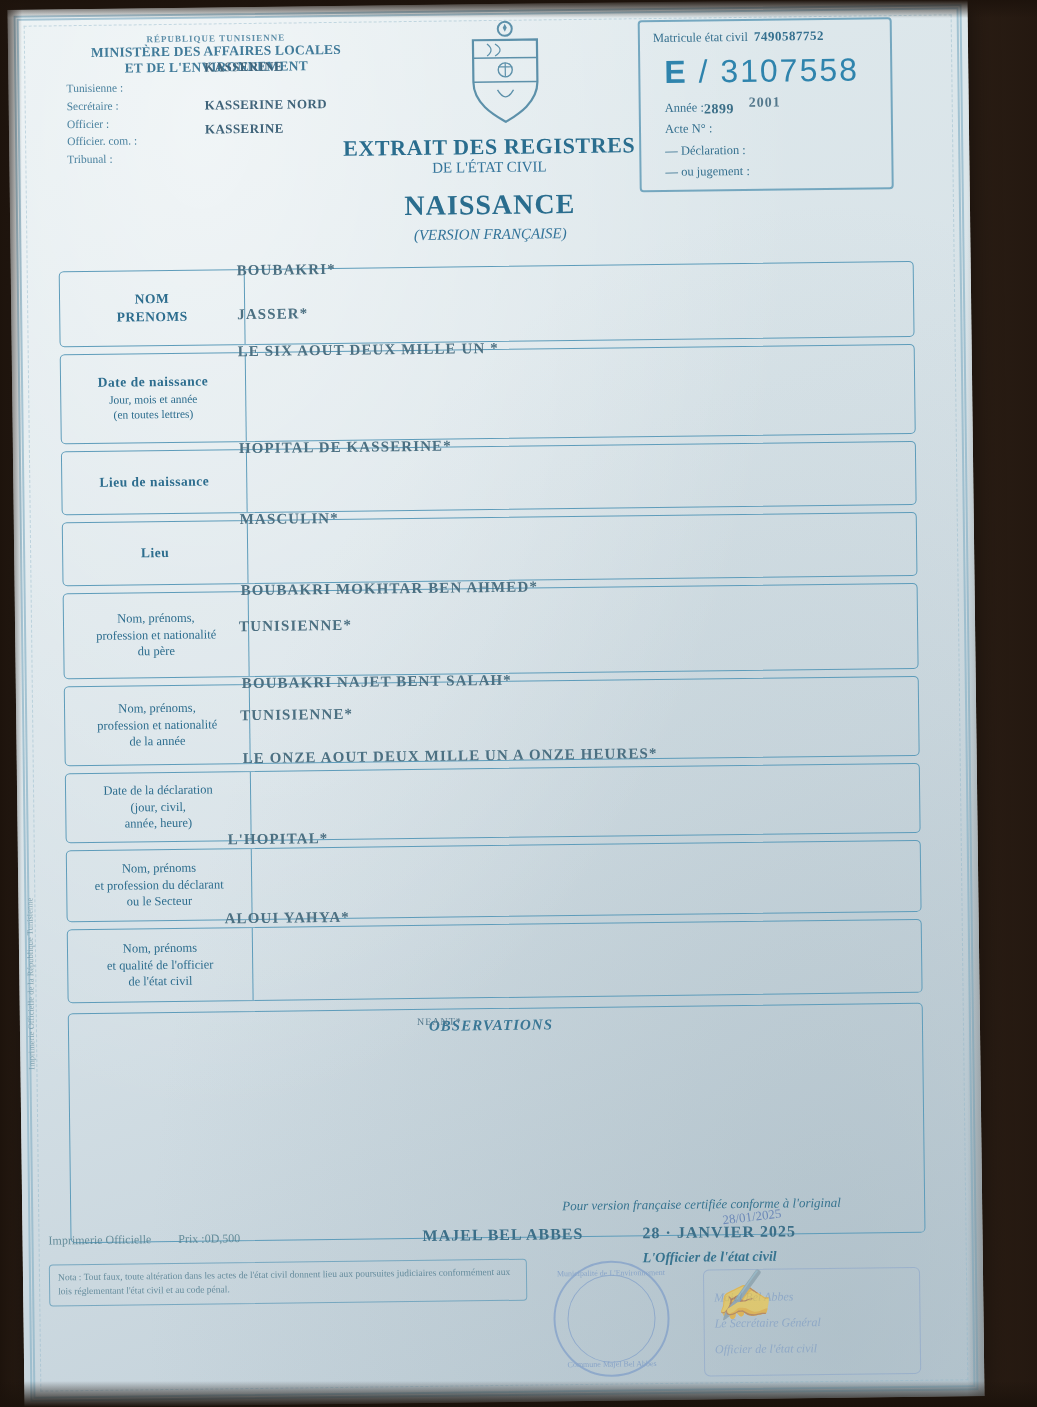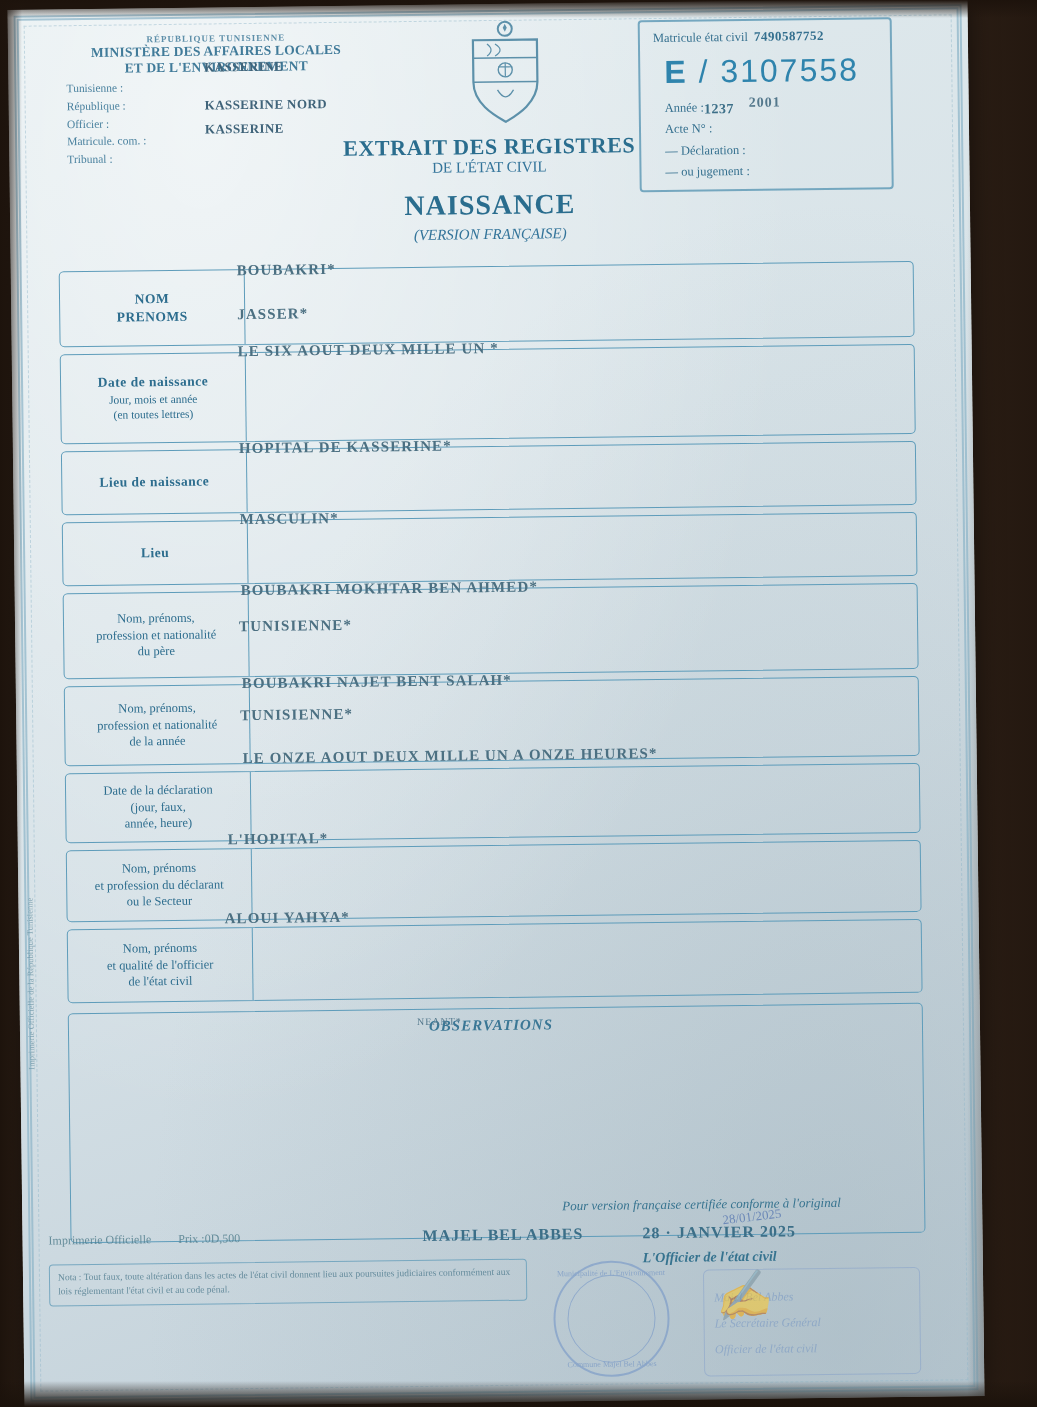--- a/index.html
+++ b/index.html
@@ -425,27 +425,27 @@
 
       <div class="hdr-left">
         <div class="rep-tun">RÉPUBLIQUE TUNISIENNE</div>
         <div class="ministry">MINISTÈRE DES AFFAIRES LOCALES</div>
         <div class="ministry">ET DE L'ENVIRONNEMENT</div>
         <div class="gov-grid">
           <div class="row">
             <span class="lbl">Tunisienne :</span>
           </div>
           <div class="row">
-            <span class="lbl">République :</span>
+            <span class="lbl">Secrétaire :</span>
           </div>
           <div class="row">
             <span class="lbl">Officier :</span>
           </div>
           <div class="row">
-            <span class="lbl">Matricule. com. :</span>
+            <span class="lbl">Officier. com. :</span>
           </div>
           <div class="row">
             <span class="lbl">Tribunal :</span>
           </div>
         </div>
       </div>
 
       <div class="typed-over" style="left:196px; top:52px;">KASSERINE</div>
       <div class="typed-over" style="left:196px; top:90px;">KASSERINE NORD</div>
       <div class="typed-over" style="left:196px; top:114px;">KASSERINE</div>
@@ -468,21 +468,21 @@
         <span>Matricule état civil</span><span class="num">7490587752</span>
       </div>
       <div class="big-num">
         <span class="e">E</span>
         <span>/</span>
         <span>3107558</span>
       </div>
       <div class="annee-blk">
         <div>
           <span>Année :</span>
-          <span class="typed">1237</span>
+          <span class="typed">2899</span>
         </div>
         <div>
           <span>Acte N° :</span>
           <span class="typed"></span>
         </div>
         <div>— Déclaration :</div>
         <div>— ou jugement :</div>
       </div>
       <div class="annee-over">2001</div>
 
@@ -553,21 +553,21 @@
           </div>
           <div class="fr">
             <div class="typed t1" style="top:-10px;">BOUBAKRI  NAJET  BENT  SALAH*</div>
             <div class="typed" style="left:-10px; top:22px;">TUNISIENNE*</div>
           </div>
         </div>
 
         <div class="frow" style="height:68px;">
           <div class="fl">
             <div>Date de la déclaration</div>
-            <div>(jour, faux,</div>
+            <div>(jour, civil,</div>
             <div>année, heure)</div>
           </div>
           <div class="fr">
             <div class="typed t1" style="top:-22px;">LE ONZE AOUT  DEUX MILLE UN  A ONZE HEURES*</div>
           </div>
         </div>
 
         <div class="frow" style="height:70px;">
           <div class="fl">
             <div>Nom, prénoms</div>

